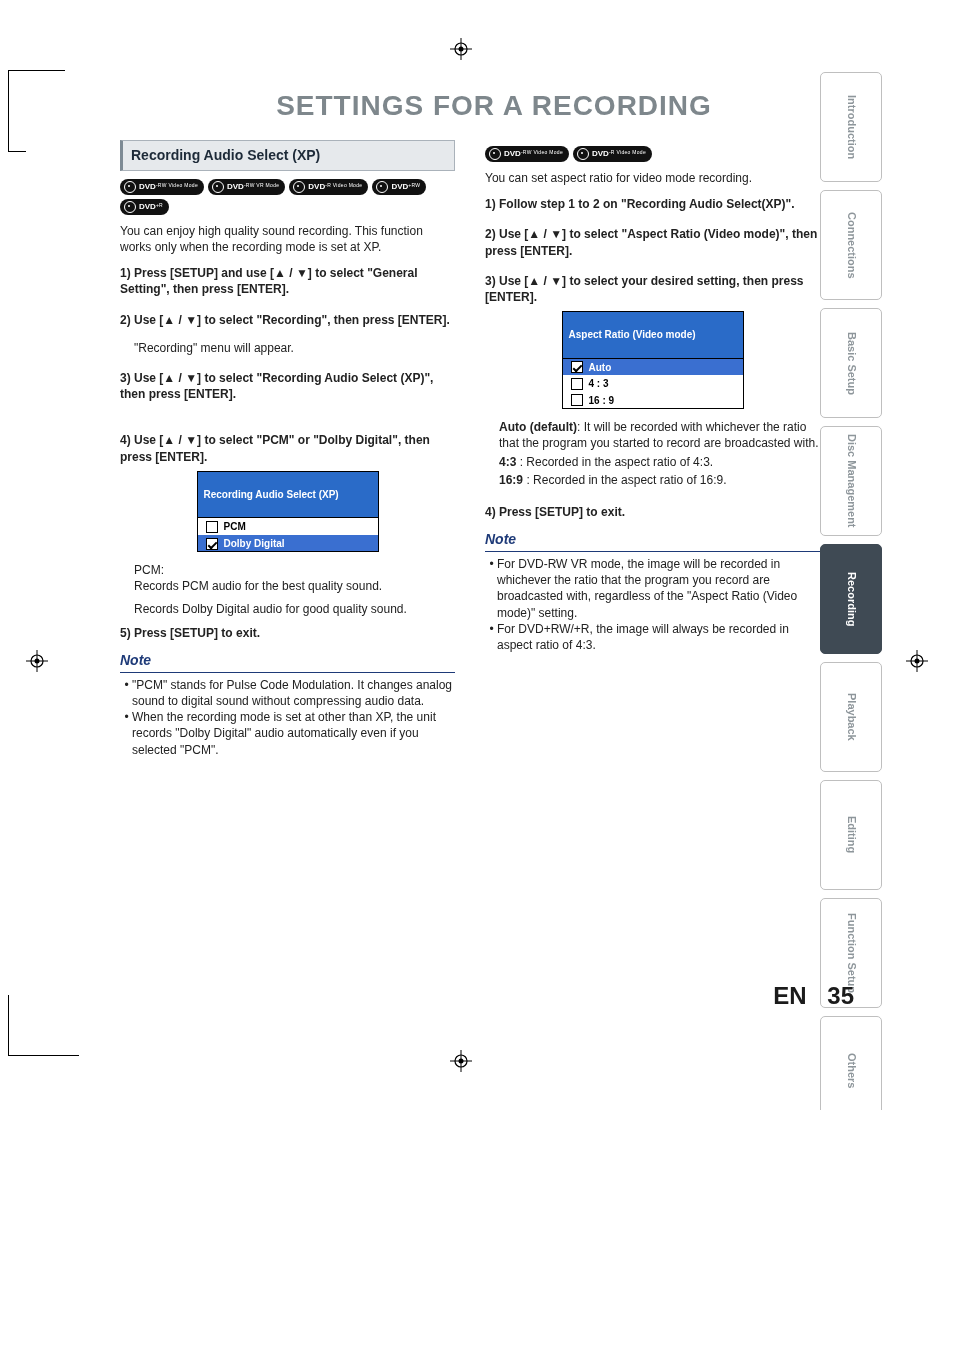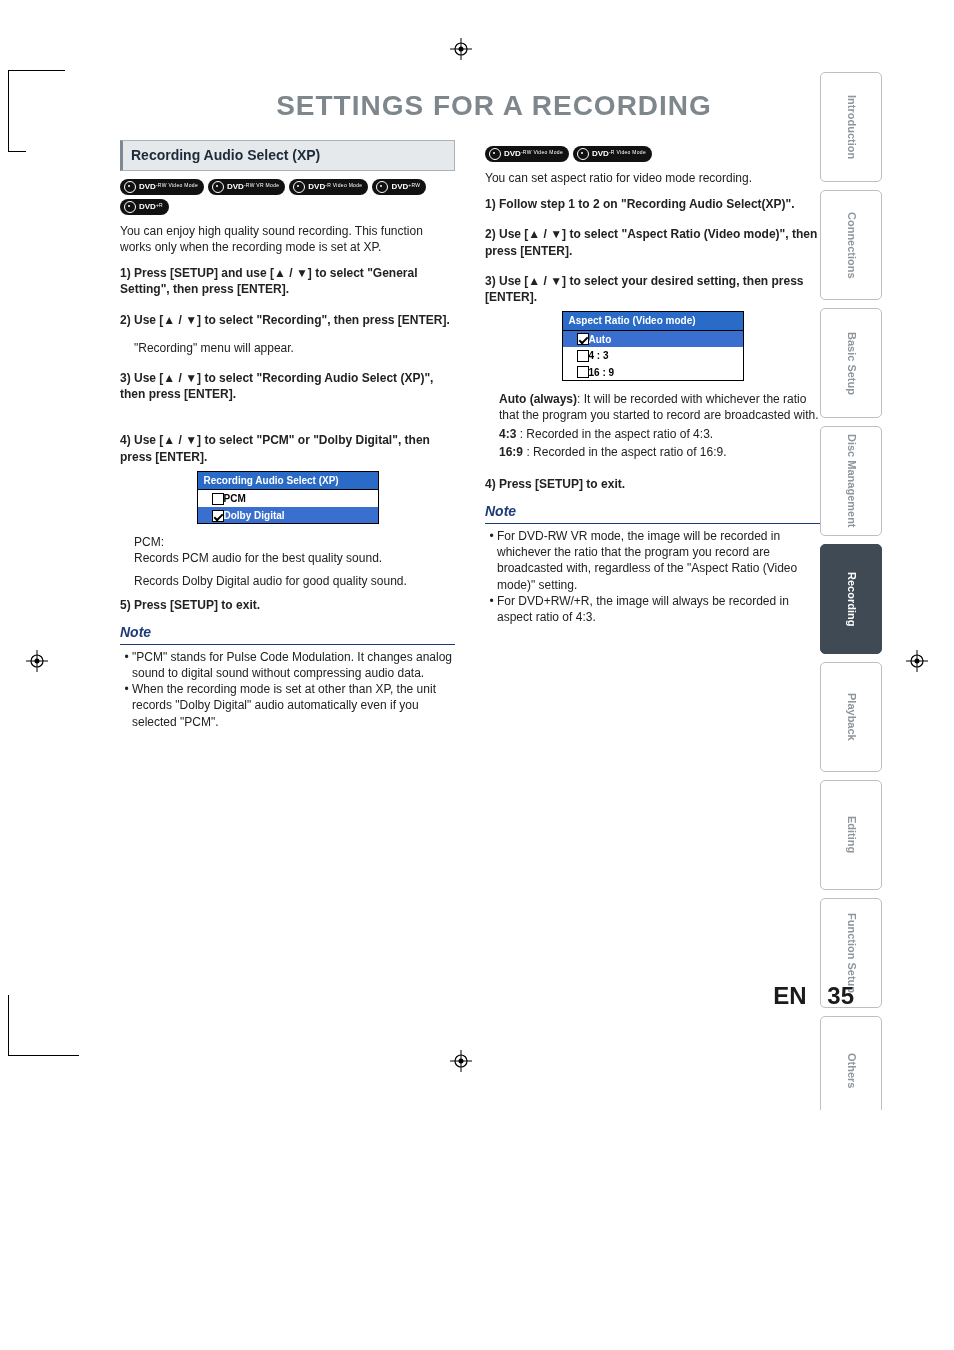--- a/index.html
+++ b/index.html
@@ -121,27 +121,28 @@
   .menu-box {
     width: 180px;
     margin: 6px auto 10px auto;
     border: 1px solid #000;
     font-size: 10px;
   }
   .menu-box .mb-title {
     background: #2a6bc8;
     color: #fff;
     font-weight: 700;
-    padding: 2px 6px;
+    padding: 16px 6px;
     border-bottom: 1px solid #000;
   }
   .menu-box .mb-row {
     display: flex;
     align-items: center;
-    padding: 1px 14px;
+    padding: 1px 8px;
+    gap: 6px;
     font-weight: 700;
     color: #000;
     border-top: 1px solid rgba(0,0,0,0.0);
   }
   .menu-box .mb-row + .mb-row { }
   .menu-box .mb-sel {
     background: #3a6fd0;
     color: #fff;
   }
   .chk {
@@ -381,21 +382,21 @@
               <span>4 : 3</span>
             </div>
             <div class="mb-row">
               <span class="chk"></span>
               <span>16 : 9</span>
             </div>
           </div>
       </div>
 
       <div class="sub-indent">
-        <div class="def-inline"><b>Auto (always)</b><span>: It will be recorded with whichever the ratio that the program you started to record are broadcasted with.</span></div>
+        <div class="def-inline"><b>Auto (default)</b><span>: It will be recorded with whichever the ratio that the program you started to record are broadcasted with.</span></div>
         <div class="def-inline"><b>4:3</b> <span>:    Recorded in the aspect ratio of 4:3.</span></div>
         <div class="def-inline"><b>16:9</b> <span>:  Recorded in the aspect ratio of 16:9.</span></div>
       </div>
 
       <p class="step" style="margin-top:16px">4) Press [SETUP] to exit.</p>
 
       <div class="note-head">Note</div>
       <ul class="note-body" id="notes-right">
           <li>For DVD-RW VR mode, the image will be recorded in whichever the ratio that the program you record are broadcasted with, regardless of the "Aspect Ratio (Video mode)" setting.</li>
           <li>For DVD+RW/+R, the image will always be recorded in aspect ratio of 4:3.</li>

